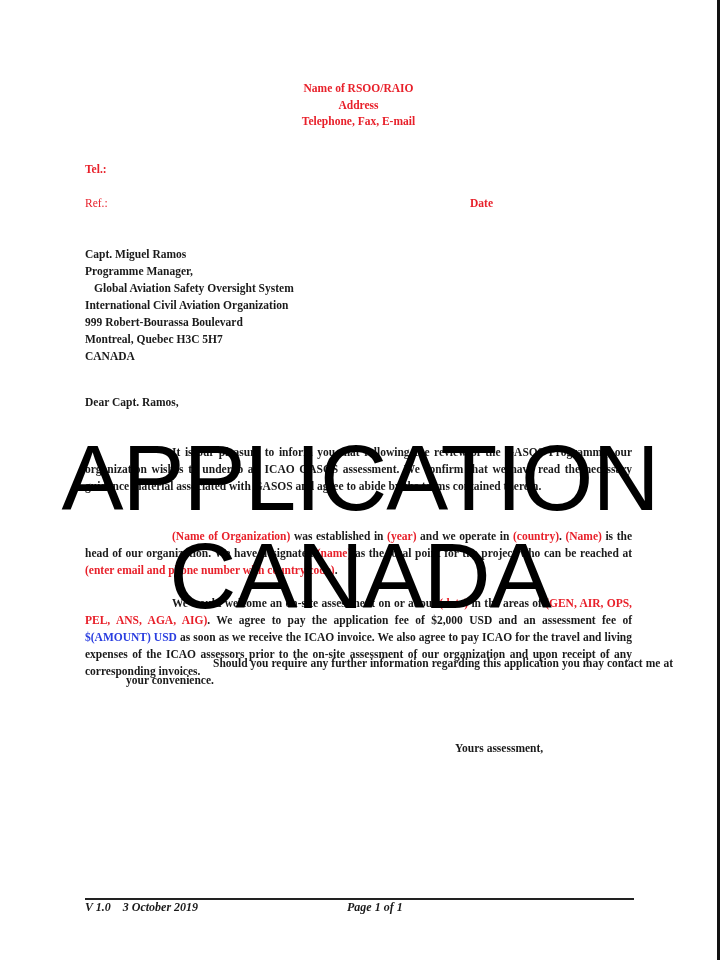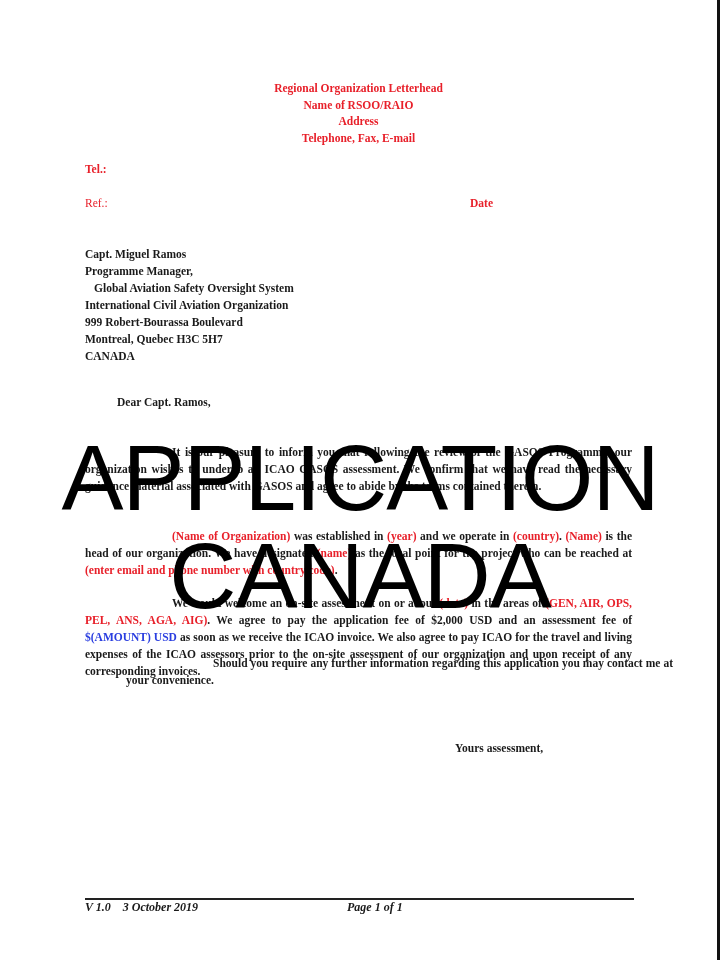--- a/index.html
+++ b/index.html
@@ -15,21 +15,21 @@
   .blue { color: #2a3ee0; }
   .letterhead {
     position: absolute; top: 80px; left: 0; width: 717px; text-align: center;
     font-size: 11.5px; line-height: 16.5px; color: #e8202a; font-weight: bold;
   }
   .tel { position: absolute; left: 85px; top: 163px; font-size: 11.5px; font-weight: bold; }
   .ref { position: absolute; left: 85px; top: 197px; font-size: 11.5px; font-weight: normal; }
   .date { position: absolute; left: 470px; top: 197px; font-size: 11.5px; font-weight: bold; }
   .addr { position: absolute; left: 85px; top: 246px; font-size: 11.5px; line-height: 17px; font-weight: bold; }
   .addr .indent { padding-left: 9px; }
-  .salutation { position: absolute; left: 85px; top: 396px; font-size: 11.5px; font-weight: bold; margin-left: 32px; }
+  .salutation { position: absolute; left: 85px; top: 396px; font-size: 11.5px; font-weight: bold; }
   .para {
     position: absolute; left: 85px; width: 547px; font-size: 11.5px; line-height: 17px;
     text-align: justify; font-weight: bold;
   }
   .para .ind { display: inline-block; width: 87px; }
   .p1 { top: 444px; }
   .p2 { top: 528px; }
   .p3 { top: 595px; }
   .p4 { top: 655px; margin-left: 41px; }
   .closing { position: absolute; left: 455px; top: 742px; font-size: 11.5px; font-weight: bold; }
@@ -45,21 +45,20 @@
   }
   .ov1 { top: 432px; }
   .ov2 { top: 530px; }
 </style>
 </head>
 <body>
 
 <div class="page">
 
   <div class="letterhead">
-    <div>Regional Organization Letterhead</div>
     <div>Name of RSOO/RAIO</div>
     <div>Address</div>
     <div>Telephone, Fax, E-mail</div>
   </div>
 
   <div class="tel red">Tel.:</div>
   <div class="ref red">Ref.:</div>
   <div class="date red">Date</div>
 
   <div class="addr">

